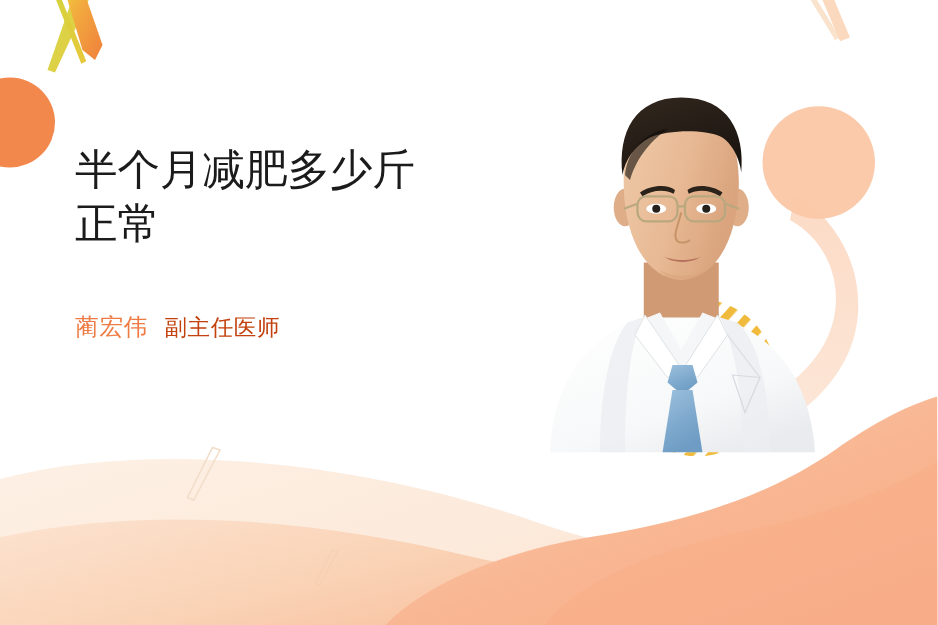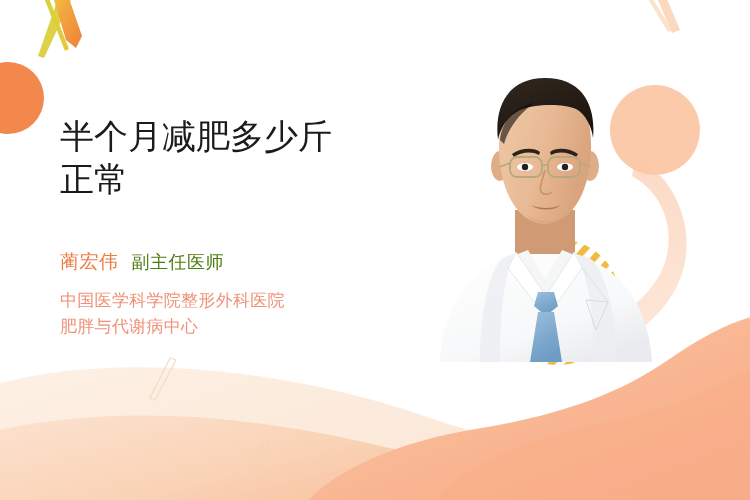--- a/index.html
+++ b/index.html
@@ -60,21 +60,21 @@
   }
   #doctor-name {
     font-size: 19px;
     font-weight: 400;
     color: #ee7b43;
     letter-spacing: 0.5px;
   }
   #doctor-title {
     font-size: 18px;
     font-weight: 400;
-    color: #4d7c0f;
+    color: #c2410c;
     letter-spacing: 0.5px;
   }
   #affiliation {
     position: absolute;
     left: 60px;
     top: 288px;
     font-size: 17px;
     line-height: 1.52;
     color: #ef9177;
     letter-spacing: 0.3px;
@@ -280,17 +280,15 @@
 
   <div class="text-layer">
     <div id="title">半个月减肥多少斤
 正常</div>
 
     <div id="doctor-line">
       <span id="doctor-name">蔺宏伟</span>
       <span id="doctor-title">副主任医师</span>
     </div>
 
-    <div id="affiliation">中国医学科学院整形外科医院
-肥胖与代谢病中心</div>
   </div>
 
 </div>
 
 </body></html>

